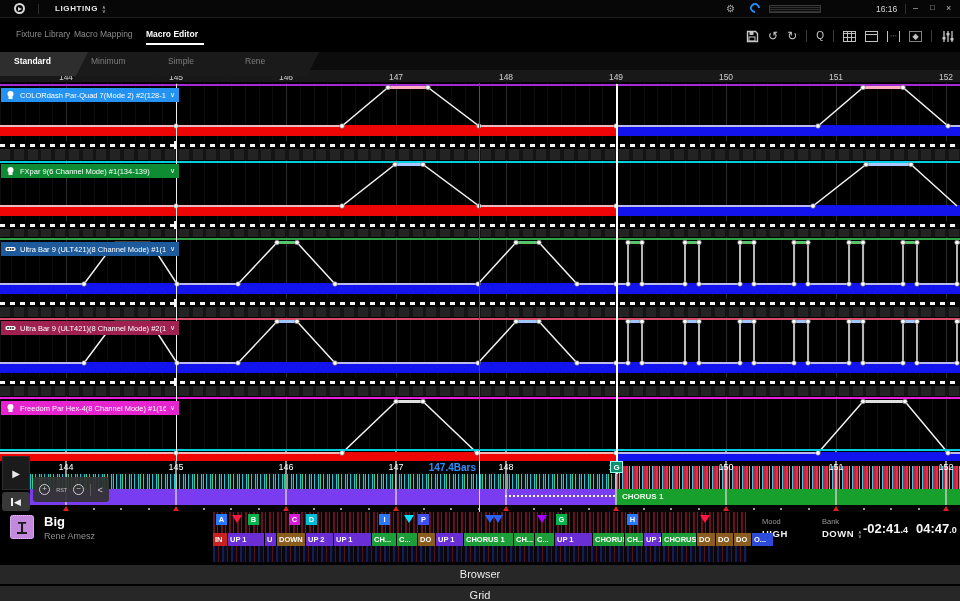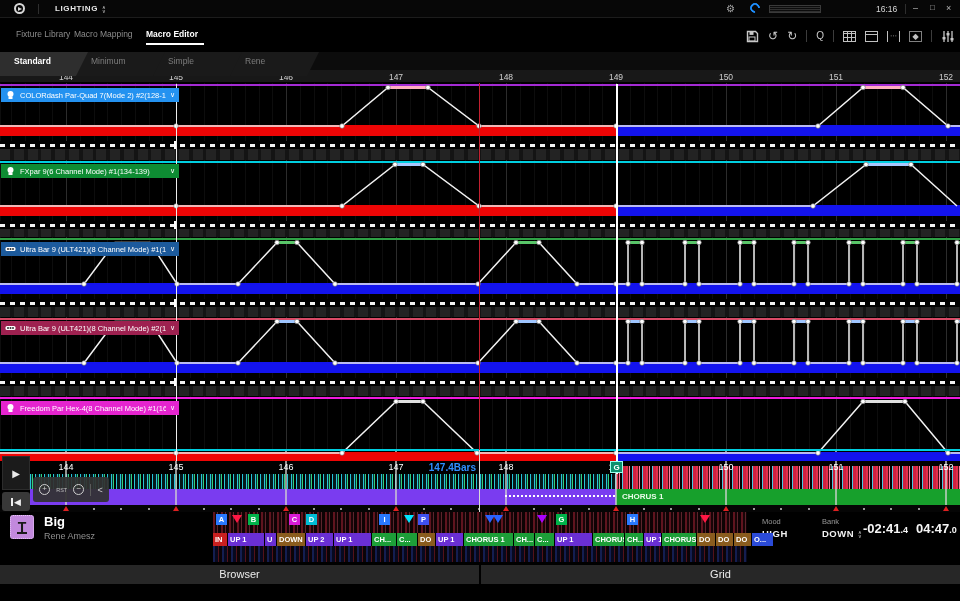--- a/index.html
+++ b/index.html
@@ -99,21 +99,21 @@
   .phr{height:13px;font-size:7.5px;font-weight:bold;color:#fff;line-height:13px;padding-left:2px;white-space:nowrap;overflow:hidden;flex:none;}
   #wave-deck-bot{left:213px;top:34px;width:534px;height:16px;background:
      repeating-linear-gradient(90deg,rgba(40,60,160,.5) 0 2px,rgba(10,12,40,.75) 2px 5px,rgba(180,40,60,.45) 5px 6px,rgba(15,5,10,.75) 6px 9px);}
   .cuebox{position:absolute;top:2px;width:11px;height:11px;color:#fff;font-size:7.5px;font-weight:bold;text-align:center;line-height:11px;z-index:6;}
   .cuetri{position:absolute;top:3px;width:0;height:0;border-left:5px solid transparent;border-right:5px solid transparent;border-top:8px solid #f00;z-index:6;}
   .dlabel{position:absolute;font-size:7.5px;color:#979797;}
   .dvalue{position:absolute;font-size:9.5px;font-weight:bold;color:#f2f2f2;letter-spacing:.5px;}
   .dtime{position:absolute;top:9px;font-size:13px;font-weight:bold;color:#f5f5f5;}
   .dtime small{font-size:9px;font-weight:bold;}
   
-  #footer{left:0;top:565px;width:960px;height:19px;background:#000;display:flex;gap:2px;}
+  #footer{left:0;top:565px;width:960px;height:19px;background:#000;display:flex;gap:2px;flex-direction:column;}
   .fbtn{flex:1;background:#272727;color:#ececec;font-size:11px;text-align:center;line-height:19px;}
   #brandbar{left:0;top:584px;width:960px;height:17px;background:#060606;}
   #brand{left:8px;top:3px;font-size:9px;font-weight:bold;font-style:italic;color:#e8e8e8;letter-spacing:.3px;}
 </style>
 </head>
 <body>
 
 <div id="stage">
 
   <div class="abs" id="titlebar">

